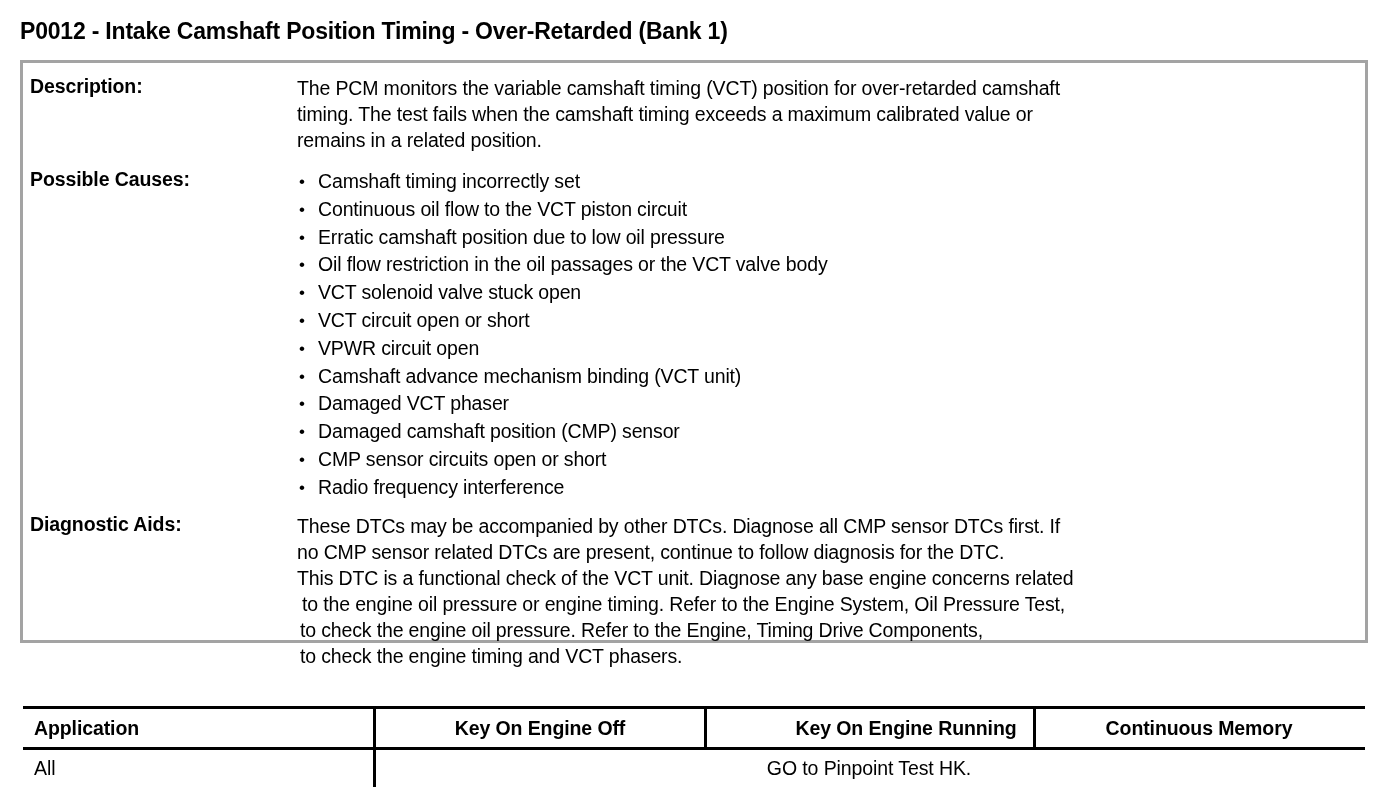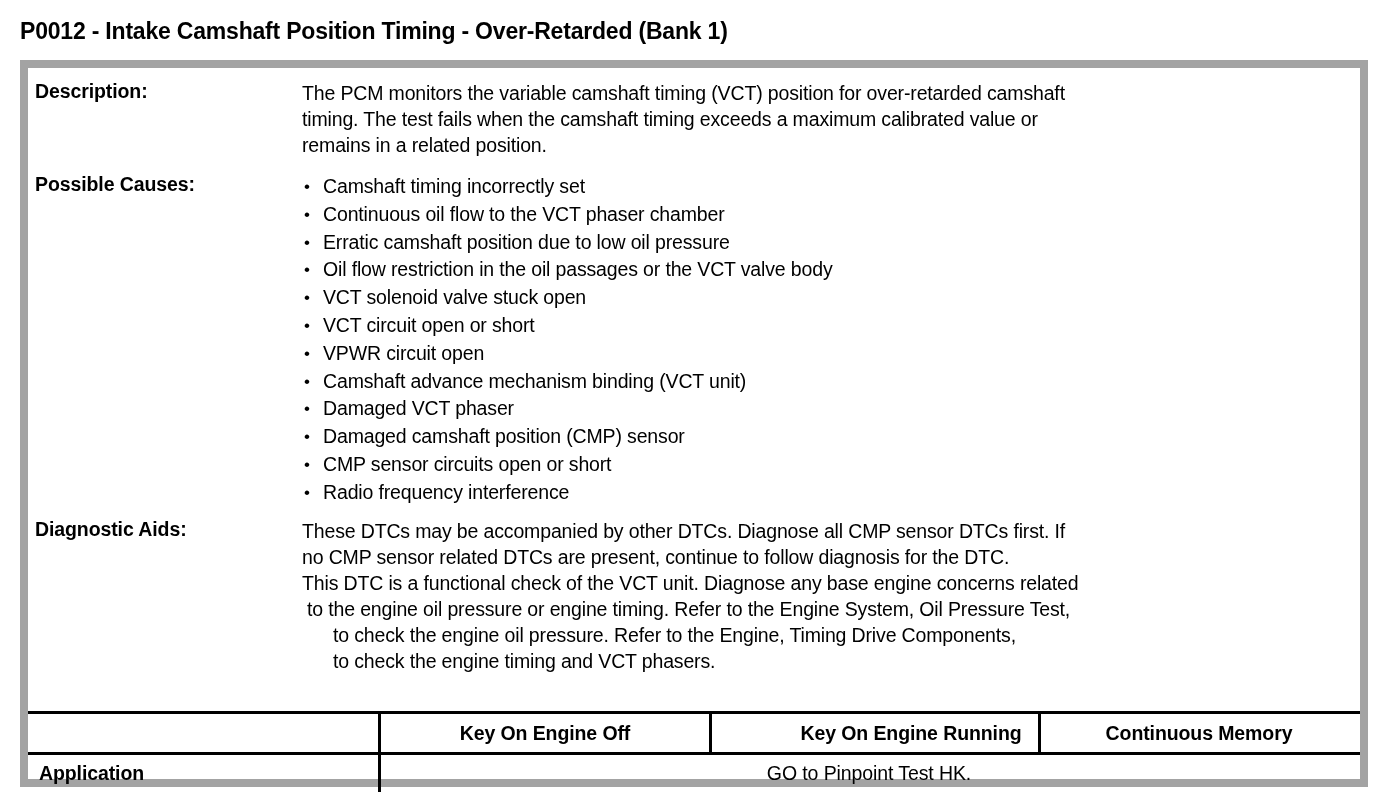--- a/index.html
+++ b/index.html
@@ -36,22 +36,22 @@
     white-space: nowrap;
     line-height: 1.1;
   }
 
   
   .main-box {
     position: absolute;
     left: 20px;
     top: 53px;
     width: 1348px;
-    height: 727px;
-    border: 8px solid #a3a3a3;
+    height: 583px;
+    border: 3px solid #a3a3a3;
     box-sizing: border-box;
   }
 
   
   .content-region {
     position: absolute;
     left: 0;
     top: 0;
     right: 0;
     height: 643px;
@@ -80,21 +80,21 @@
     top: 0;
   }
 
   .para-line {
     font-size: 19.5px;
     line-height: 26px;
     white-space: nowrap;
     letter-spacing: -0.15px;
   }
   .para-line.indent-1 { padding-left: 5px; }
-  .para-line.indent-2 { padding-left: 3px; margin-left: 28px; }
+  .para-line.indent-2 { padding-left: 3px; }
 
   ul.causes {
     margin: 0;
     padding: 0;
     list-style: none;
   }
   ul.causes li {
     font-size: 19.5px;
     line-height: 27.8px;
     white-space: nowrap;
@@ -149,21 +149,21 @@
     letter-spacing: -0.1px;
   }
   .vdiv {
     position: absolute;
     width: 3px;
     background: #000;
   }
   .vdiv.head { top: 3px; height: 38px; }
   .vdiv.body { top: 44px; height: 37px; }
 
-  .c-left   { text-align: left;   padding-left: 8px; margin-top: 40px; }
+  .c-left   { text-align: left;   padding-left: 8px; }
   .c-center { text-align: center; }
 </style>
 </head>
 <body>
 
 <div id="page">
 
   <div class="doc-title">P0012 - Intake Camshaft Position Timing - Over-Retarded (Bank 1)</div>
 
   <div class="main-box">
@@ -177,21 +177,21 @@
             <div class="para-line">timing. The test fails when the camshaft timing exceeds a maximum calibrated value or</div>
             <div class="para-line">remains in a related position.</div>
           </div>
       </div>
 
       <div class="section" id="sec-causes" style="top:105px;">
         <div class="sec-label">Possible Causes:</div>
         <div class="sec-body">
           <ul class="causes" id="causes-list">
               <li><span class="bullet">•</span><span>Camshaft timing incorrectly set</span></li>
-              <li><span class="bullet">•</span><span>Continuous oil flow to the VCT phaser chamber</span></li>
+              <li><span class="bullet">•</span><span>Continuous oil flow to the VCT piston circuit</span></li>
               <li><span class="bullet">•</span><span>Erratic camshaft position due to low oil pressure</span></li>
               <li><span class="bullet">•</span><span>Oil flow restriction in the oil passages or the VCT valve body</span></li>
               <li><span class="bullet">•</span><span>VCT solenoid valve stuck open</span></li>
               <li><span class="bullet">•</span><span>VCT circuit open or short</span></li>
               <li><span class="bullet">•</span><span>VPWR circuit open</span></li>
               <li><span class="bullet">•</span><span>Camshaft advance mechanism binding (VCT unit)</span></li>
               <li><span class="bullet">•</span><span>Damaged VCT phaser</span></li>
               <li><span class="bullet">•</span><span>Damaged camshaft position (CMP) sensor</span></li>
               <li><span class="bullet">•</span><span>CMP sensor circuits open or short</span></li>
               <li><span class="bullet">•</span><span>Radio frequency interference</span></li>

